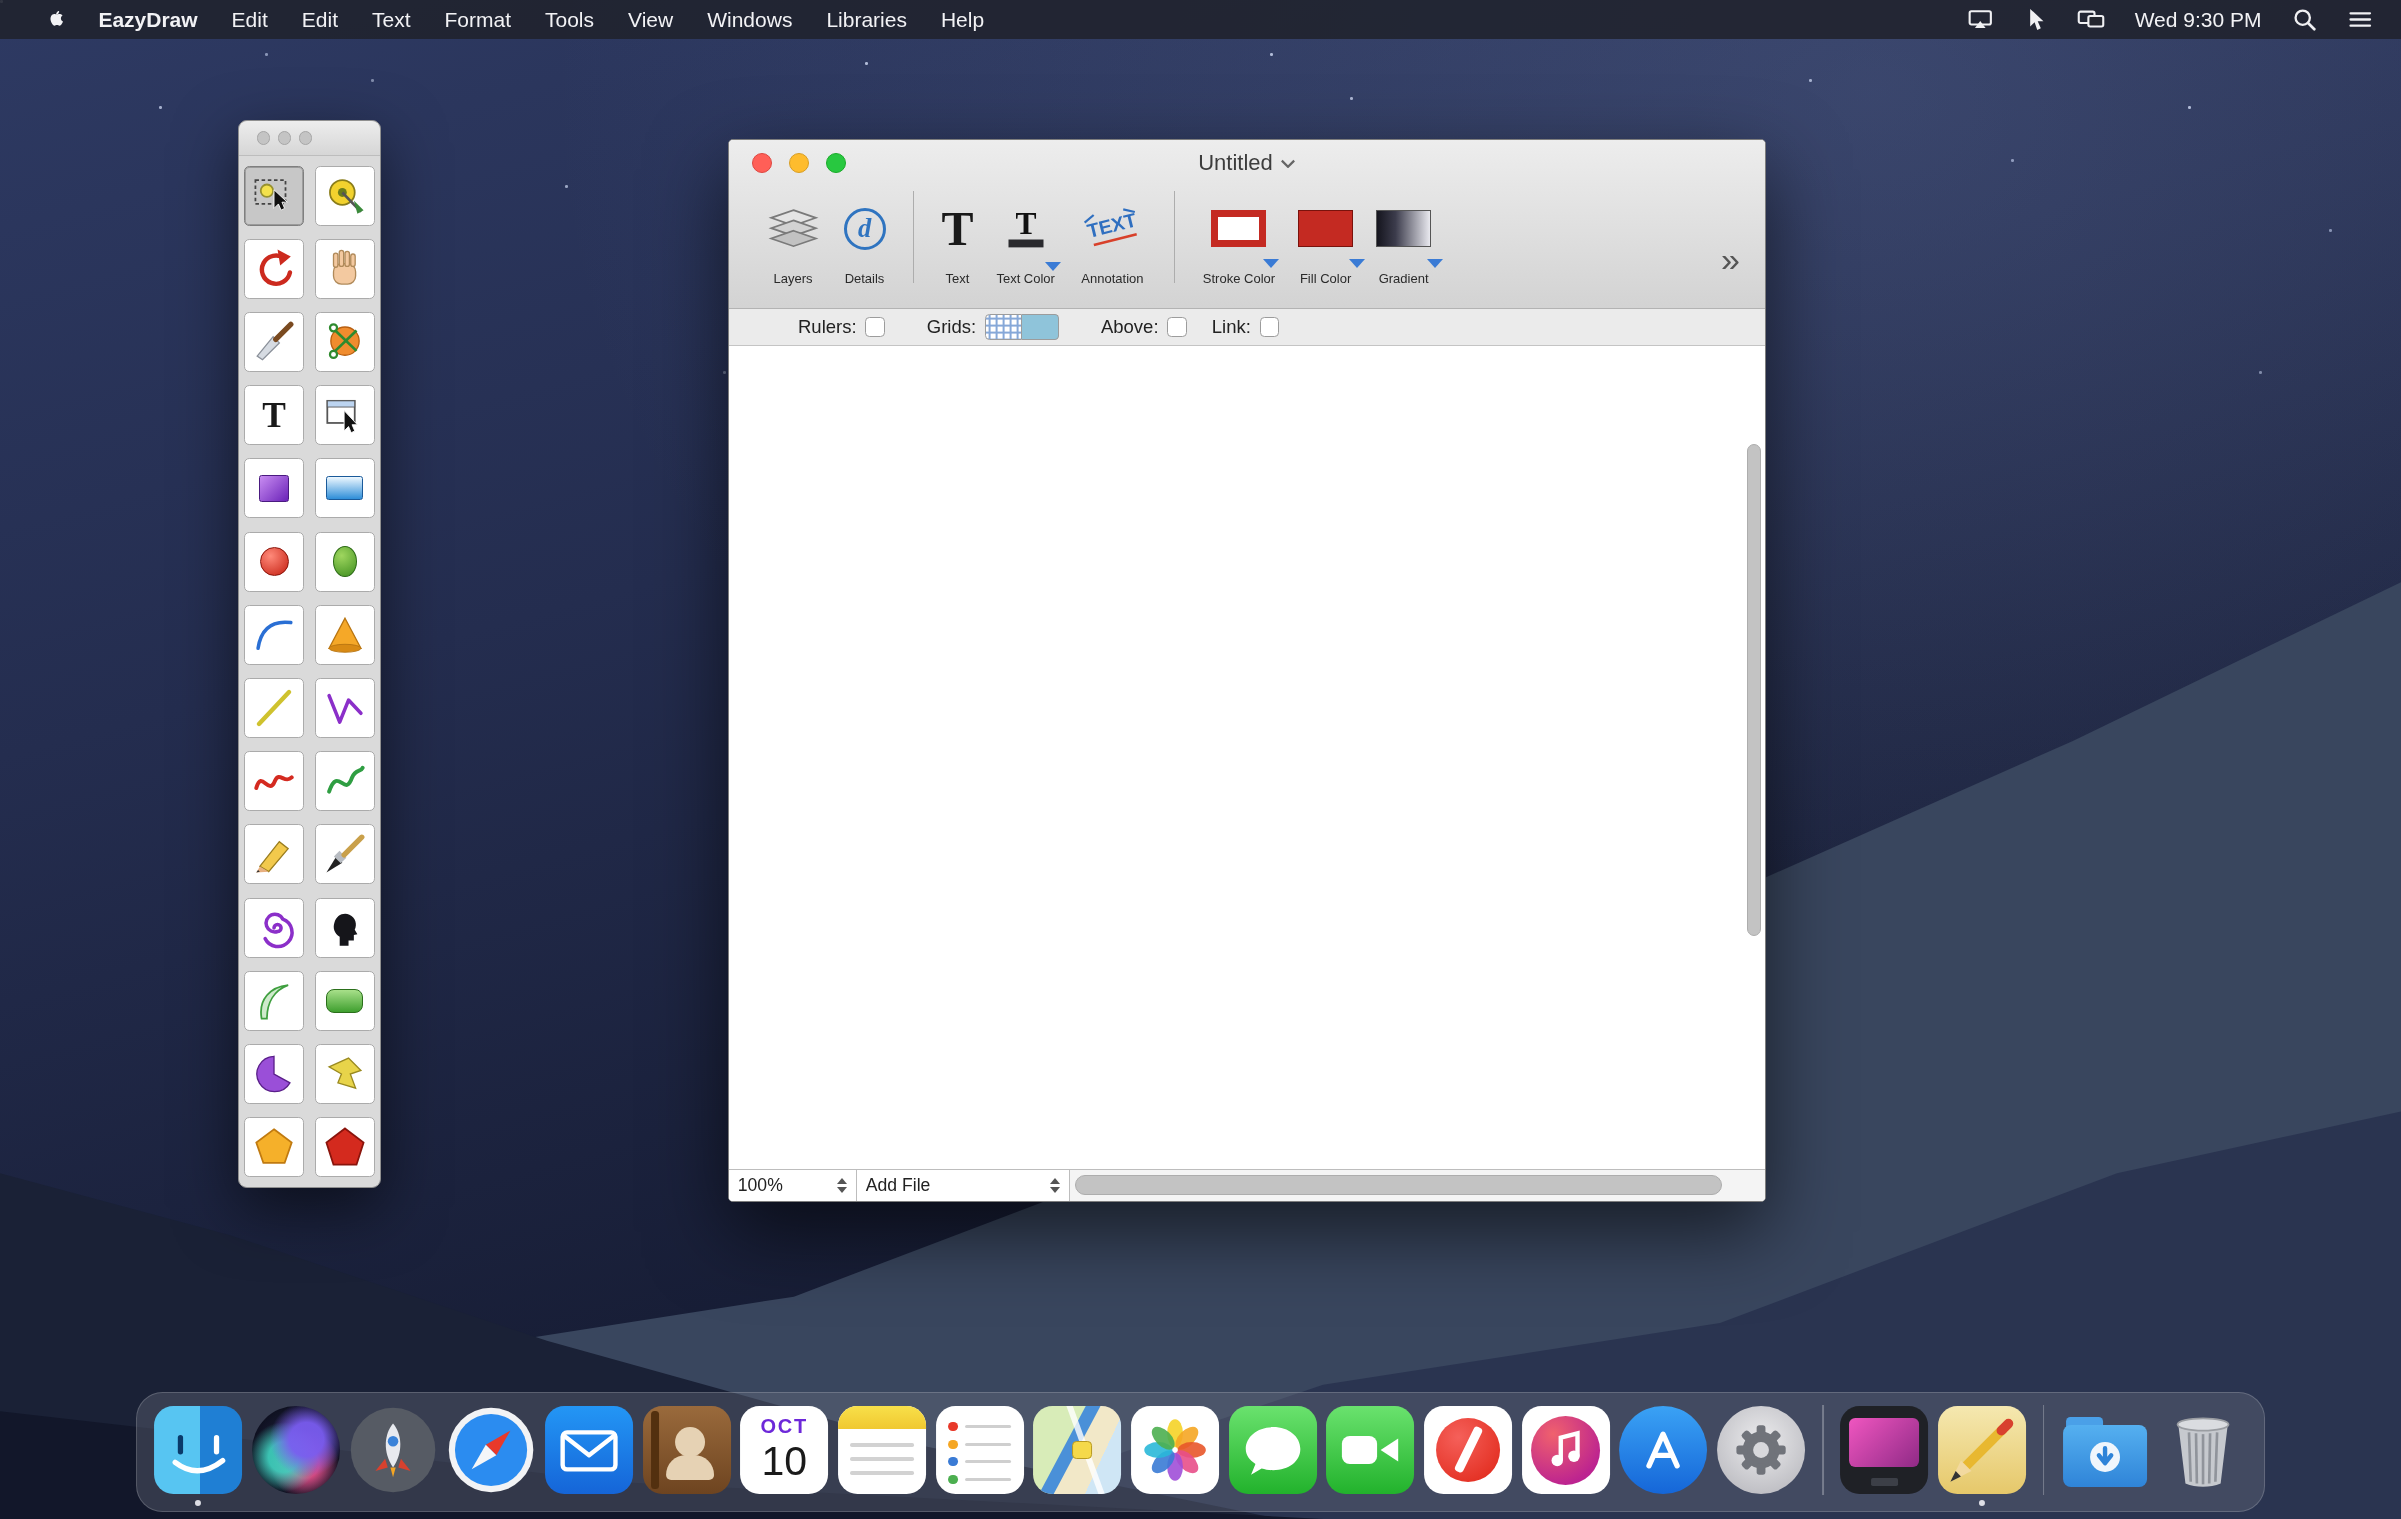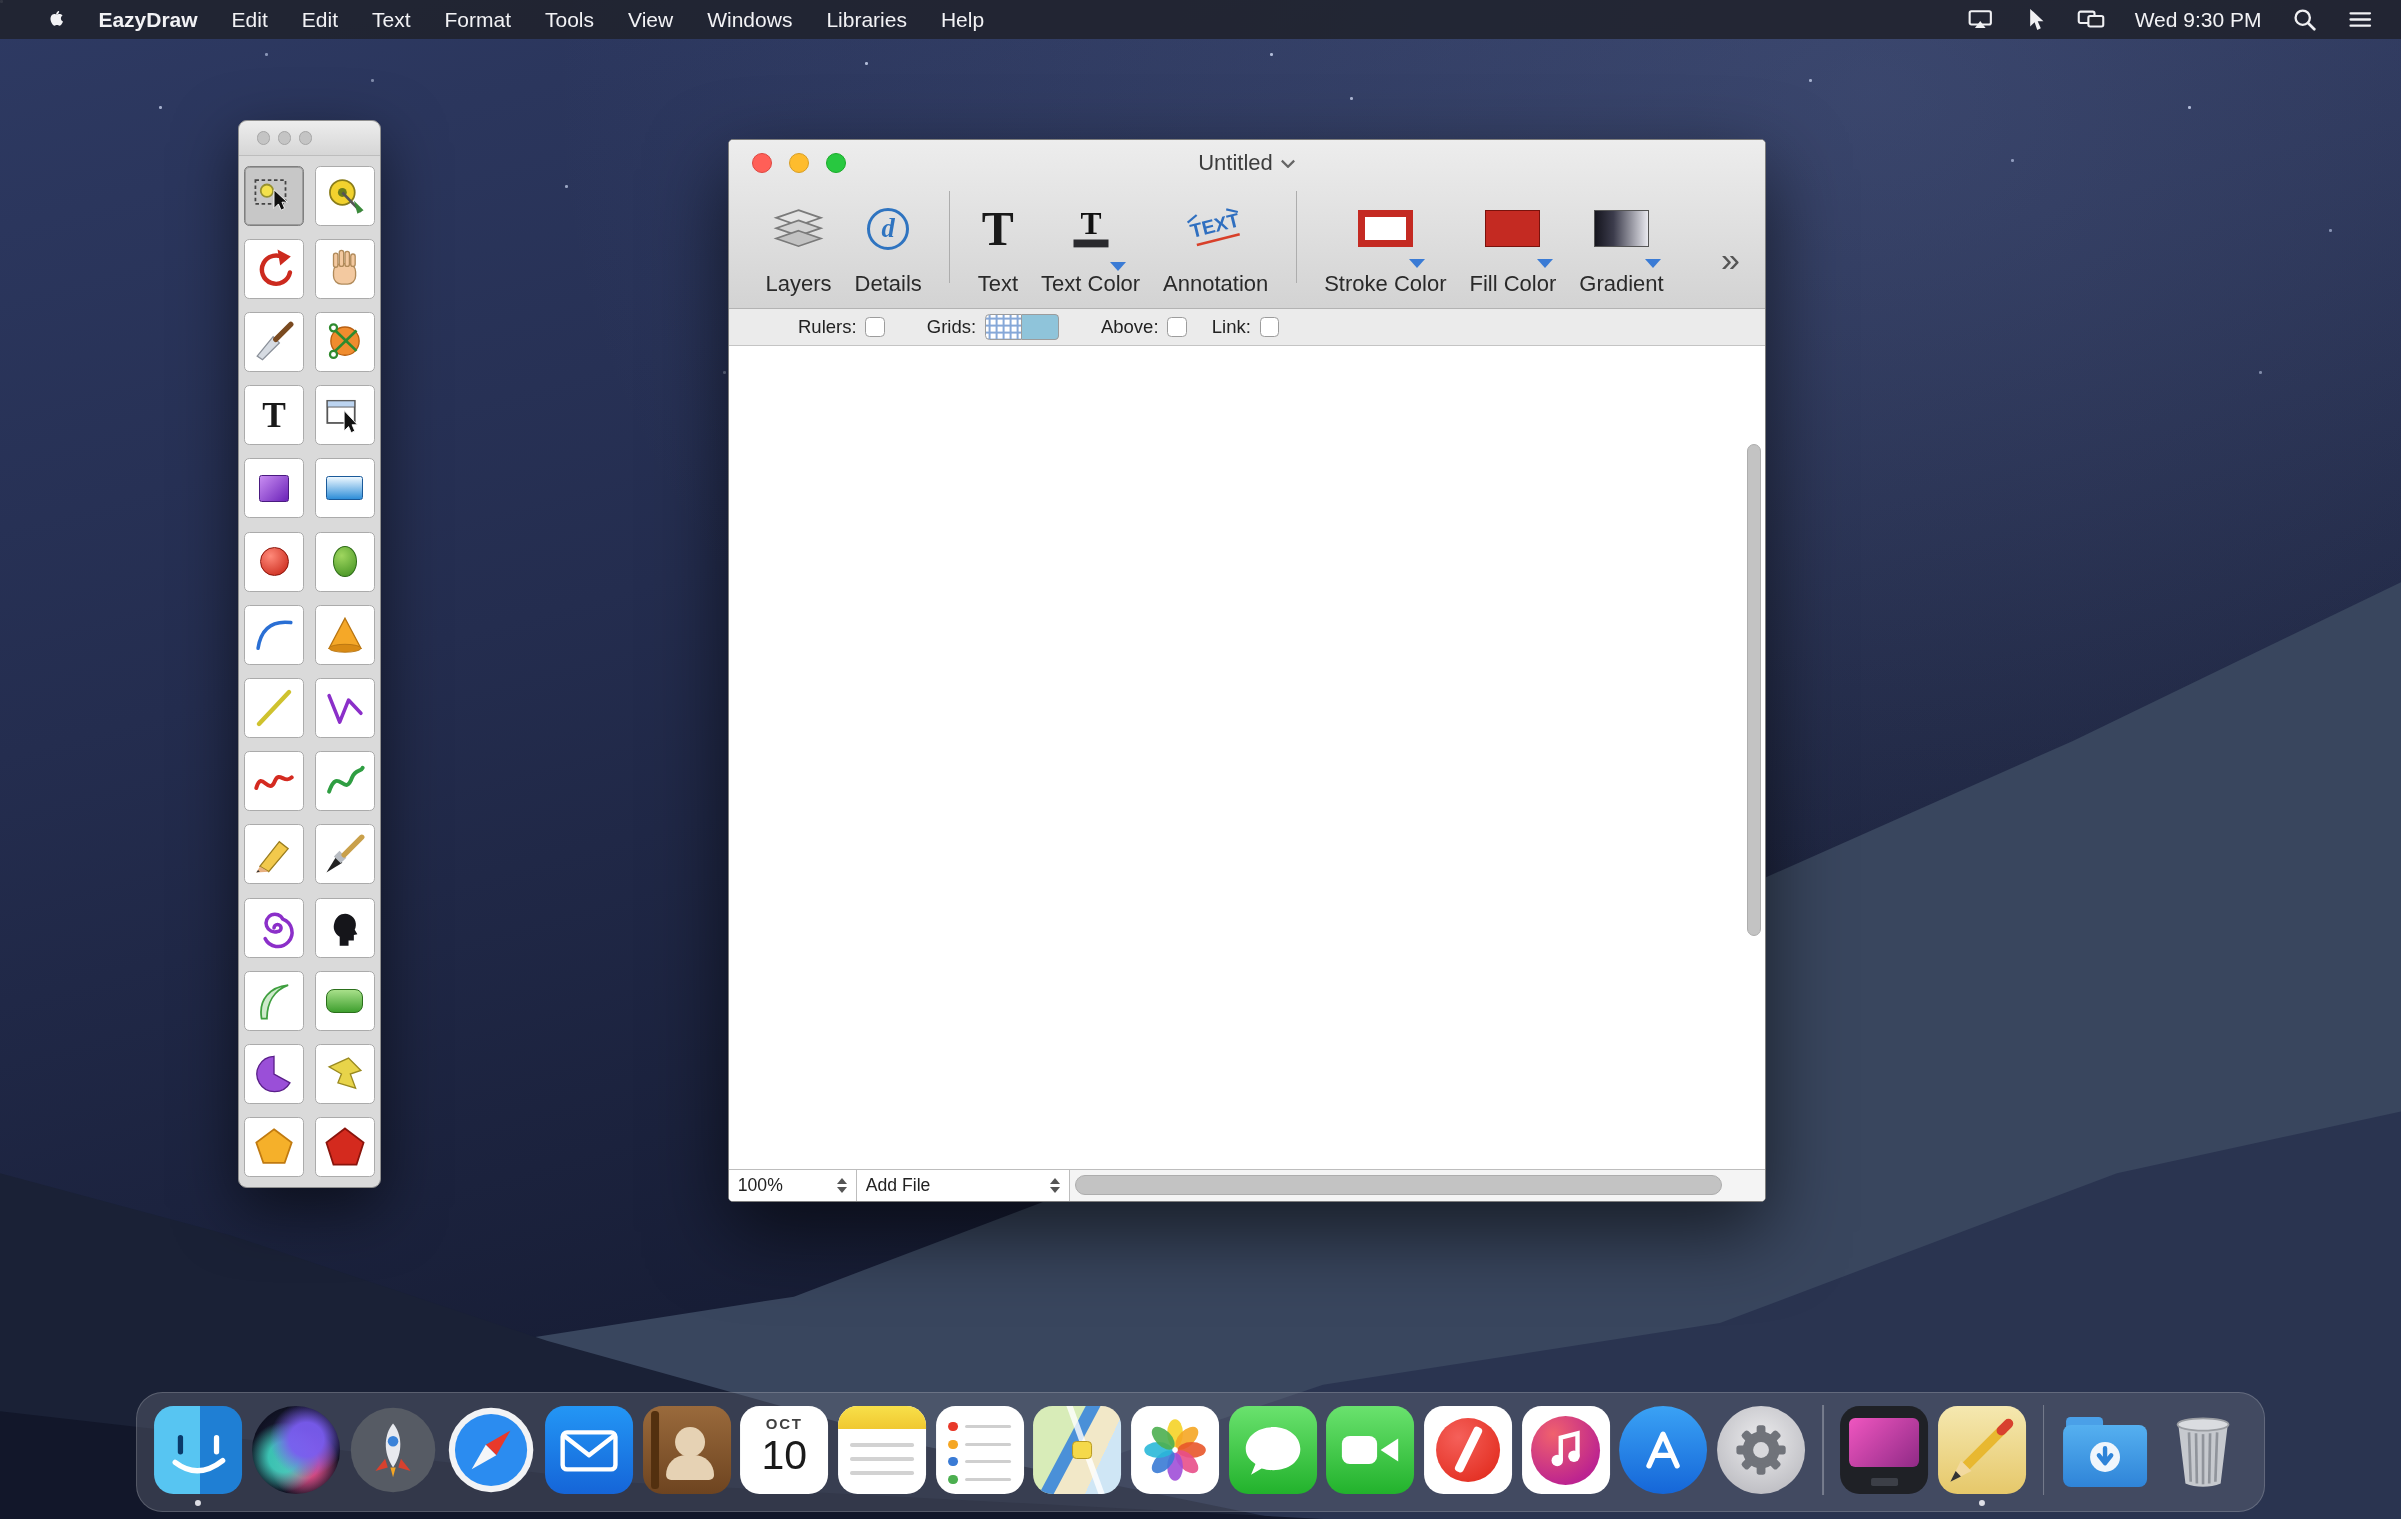--- a/index.html
+++ b/index.html
@@ -43,21 +43,21 @@
     border-bottom:0.9px solid #b3b3b3;}
   .win-titlebar{height:46px;position:relative;display:flex;align-items:center;justify-content:center;}
   .tl{position:absolute;top:13.2px;width:20px;height:20px;border-radius:50%;}
   .tl-red{left:23px;background:#ff5f57;border:0.9px solid #dd4741;}
   .tl-yellow{left:60px;background:#febc2e;border:0.9px solid #d89e24;}
   .tl-green{left:97px;background:#28c840;border:0.9px solid #1aab29;}
   .win-title{font-size:22px;color:#3d3d3d;display:flex;align-items:center;gap:7px;}
   .win-toolbar{position:absolute;top:46px;left:0;right:0;height:124px;display:flex;align-items:flex-start;padding:0 25px;}
   .tb-item{display:flex;flex-direction:column;align-items:center;margin:0 11.5px;}
   .tb-icon{height:85px;display:flex;align-items:center;justify-content:center;position:relative;}
-  .tb-label{font-size:22px;color:#2a2a2a;white-space:nowrap;}
+  .tb-label{font-size:13px;color:#2a2a2a;white-space:nowrap;}
   .tb-div{width:0.9px;height:92px;background:#adadad;margin:5.3px 16px 0;}
   .details-circle{width:42px;height:42px;border:3.5px solid #2f74c0;border-radius:50%;display:flex;align-items:center;justify-content:center;
     font-family:"Liberation Serif",serif;font-style:italic;font-weight:bold;font-size:26.5px;color:#2f74c0;}
   .big-t{font-family:"Liberation Serif",serif;font-weight:bold;font-size:48px;color:#1a1a1a;line-height:53px;}
   .well{width:55px;height:37px;}
   .well-stroke{border:7px solid #c42a22;background:#fff;}
   .well-fill{background:#c42a22;border:0.9px solid #7a120c;}
   .well-grad{background:linear-gradient(90deg,#15151e 0%,#3c3c4c 35%,#e9e9ef 100%);border:0.9px solid #555;}
   .dd{position:absolute;width:0;height:0;border-left:8px solid transparent;border-right:8px solid transparent;
     border-top:9.7px solid #3a7bd5;right:-12.4px;bottom:3.5px;}
@@ -97,21 +97,21 @@
       radial-gradient(circle at 62% 38%, rgba(122,92,240,.95) 0 22%, transparent 48%),
       radial-gradient(circle at 36% 58%, rgba(63,212,192,.9) 0 20%, transparent 46%),
       radial-gradient(circle at 60% 66%, rgba(232,79,138,.9) 0 18%, transparent 44%),
       radial-gradient(circle at 50% 50%, #272a4a, #0e1020 72%);}
   .di-mail{background:linear-gradient(180deg,#2396f5,#1565d8);}
   .di-contacts{background:linear-gradient(180deg,#9a6a3c,#6e4420);}
   .ct-spine{position:absolute;left:8.8px;top:5.3px;bottom:5.3px;width:8px;background:#53300f;border-radius:3.5px;}
   .ct-person{position:absolute;left:32px;top:21px;width:30px;height:30px;border-radius:50%;background:#e6d2b4;}
   .ct-body{position:absolute;left:23px;top:49px;width:48px;height:25px;border-radius:21px 21px 5.3px 5.3px;background:#e6d2b4;}
   .di-calendar{background:#fff;text-align:center;}
-  .cal-month{display:block;margin-top:8.8px;font-size:15px;font-weight:bold;letter-spacing:1.8px;color:#404040;}
+  .cal-month{display:block;margin-top:8.8px;font-size:20px;font-weight:bold;letter-spacing:1.8px;color:#6d28d9;}
   .cal-day{display:block;font-size:41px;font-weight:300;color:#1a1a1a;line-height:46px;}
   .di-notes{background:#fff;overflow:hidden;}
   .nt-top{position:absolute;left:0;right:0;top:0;height:23px;background:linear-gradient(#f8e04a,#f0c830);}
   .nt-line{position:absolute;left:12.4px;right:12.4px;height:3.5px;background:#d2d2d2;border-radius:1.8px;}
   .di-reminders{background:#fff;}
   .rm-row{position:absolute;left:12.4px;right:12.4px;height:8.8px;display:flex;align-items:center;gap:7px;}
   .rm-dot{width:9.7px;height:9.7px;border-radius:50%;flex:none;}
   .rm-line{flex:1;height:3.5px;background:#cfcfcf;border-radius:1.8px;}
   .di-maps{background:linear-gradient(115deg,#d8ecb8 0 46%,#f2e8c8 46% 72%,#cfe6f5 72%);overflow:hidden;}
   .map-road{position:absolute;left:26.5px;top:-16px;width:13.2px;height:132px;background:#4a90d8;transform:rotate(28deg);}

